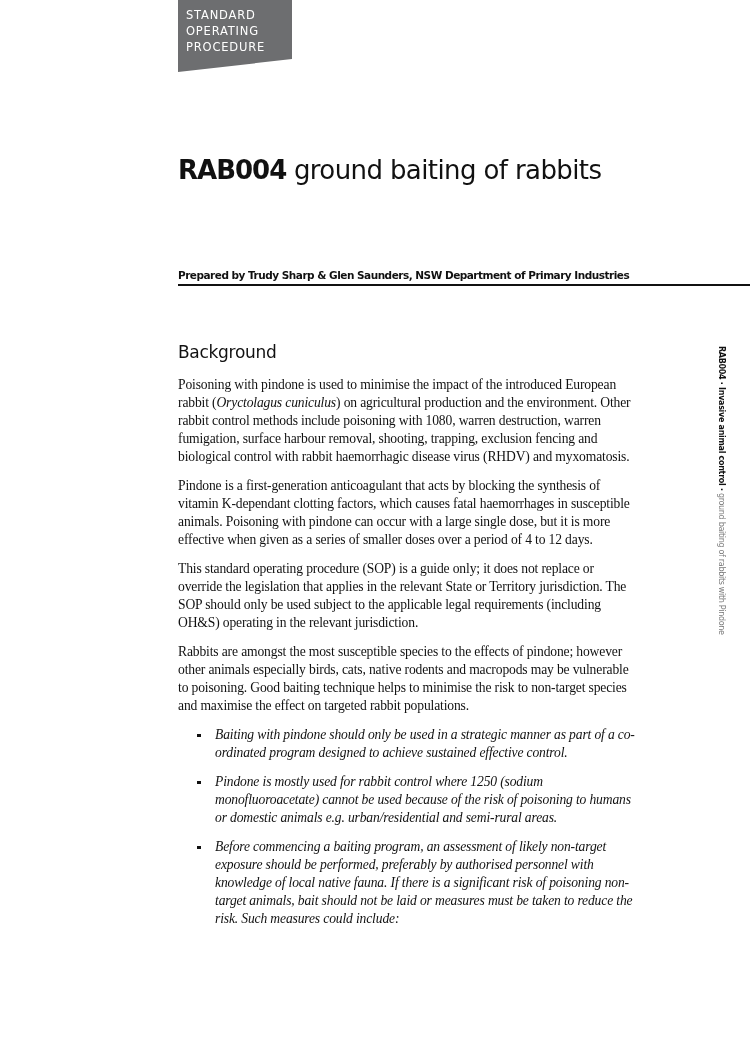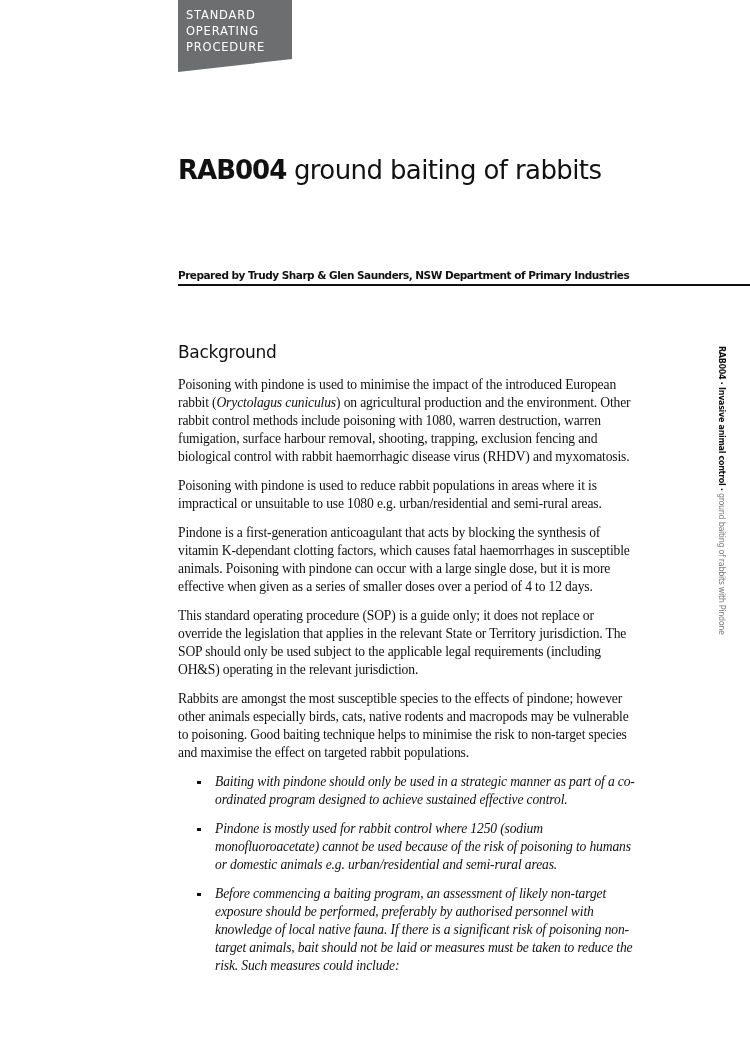--- a/index.html
+++ b/index.html
@@ -83,21 +83,20 @@
 
 <div class="rule"></div>
 
 <div class="side-text">
   <span class="bold">RAB004 · Invasive animal control ·</span><span class="light"> ground baiting of rabbits with Pindone</span>
 </div>
 
 <div class="content">
   <h2>Background</h2>
   <p><span>Poisoning with pindone is used to minimise the impact of the introduced European rabbit (</span><i>Oryctolagus cuniculus</i><span>) on agricultural production and the environment. Other rabbit control methods include poisoning with 1080, warren destruction, warren fumigation, surface harbour removal, shooting, trapping, exclusion fencing and biological control with rabbit haemorrhagic disease virus (RHDV) and myxomatosis.</span></p>
-  <p>Poisoning with pindone is used to reduce rabbit populations in areas where it is impractical or unsuitable to use 1080 e.g. urban/residential and semi-rural areas.</p>
   <p>Pindone is a first-generation anticoagulant that acts by blocking the synthesis of vitamin K-dependant clotting factors, which causes fatal haemorrhages in susceptible animals. Poisoning with pindone can occur with a large single dose, but it is more effective when given as a series of smaller doses over a period of 4 to 12 days.</p>
   <p>This standard operating procedure (SOP) is a guide only; it does not replace or override the legislation that applies in the relevant State or Territory jurisdiction. The SOP should only be used subject to the applicable legal requirements (including OH&amp;S) operating in the relevant jurisdiction.</p>
   <p>Rabbits are amongst the most susceptible species to the effects of pindone; however other animals especially birds, cats, native rodents and macropods may be vulnerable to poisoning. Good baiting technique helps to minimise the risk to non-target species and maximise the effect on targeted rabbit populations.</p>
 
   <ul>
     <li><span class="bullet"></span><span>Baiting with pindone should only be used in a strategic manner as part of a co-ordinated program designed to achieve sustained effective control.</span></li>
     <li><span class="bullet"></span><span>Pindone is mostly used for rabbit control where 1250 (sodium monofluoroacetate) cannot be used because of the risk of poisoning to humans or domestic animals e.g. urban/residential and semi-rural areas.</span></li>
     <li><span class="bullet"></span><span>Before commencing a baiting program, an assessment of likely non-target exposure should be performed, preferably by authorised personnel with knowledge of local native fauna. If there is a significant risk of poisoning non-target animals, bait should not be laid or measures must be taken to reduce the risk. Such measures could include:</span></li>
   </ul>
 </div>

